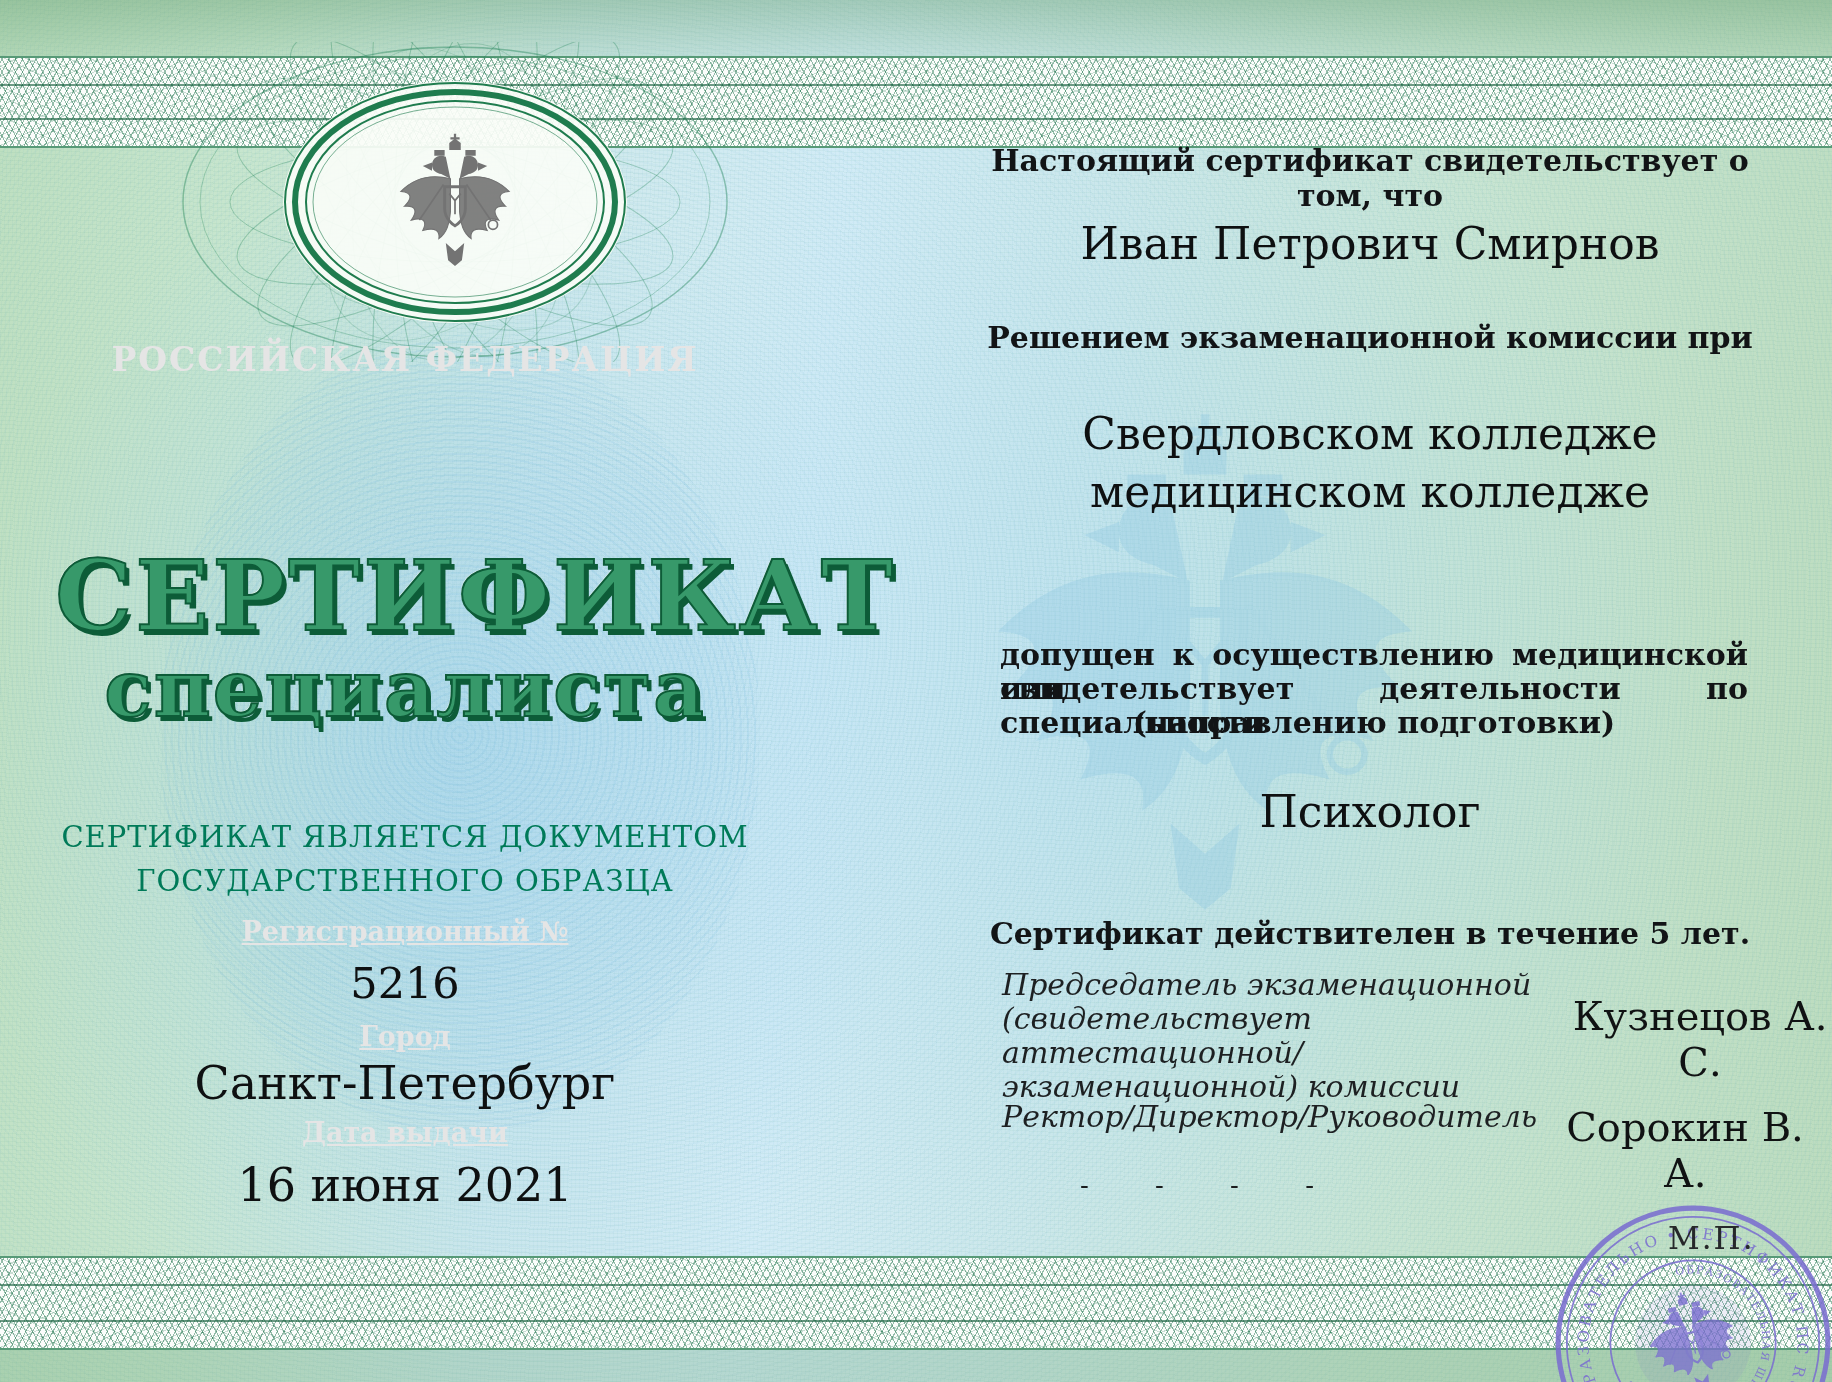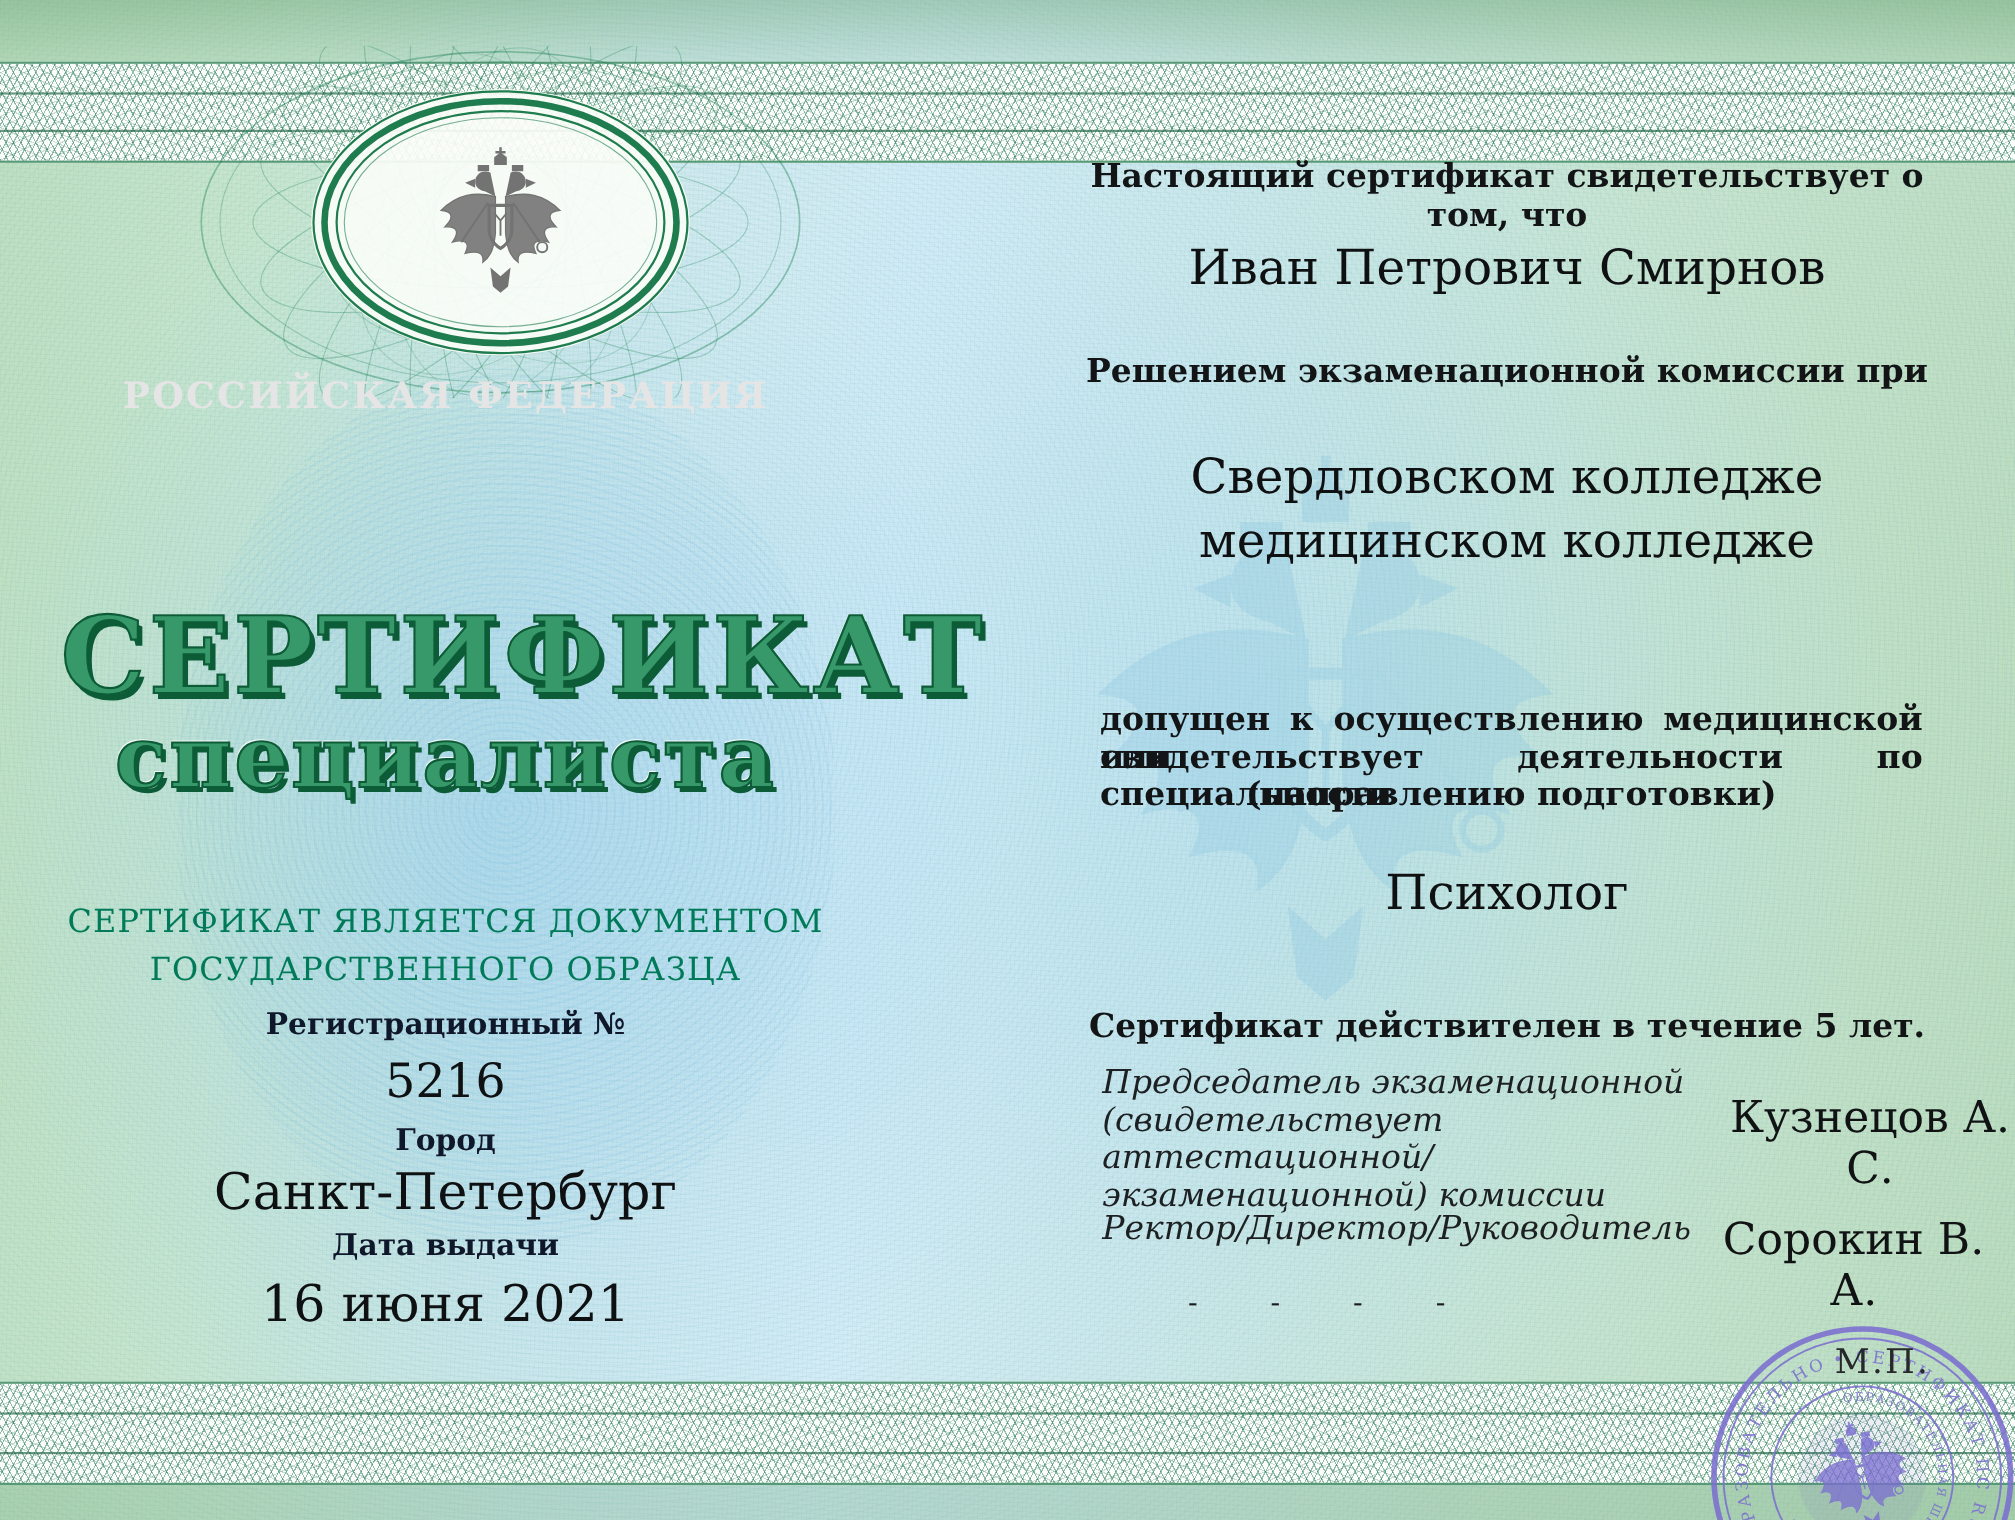--- a/index.html
+++ b/index.html
@@ -43,21 +43,21 @@
   }
   .watermark-eagle{position:absolute;left:935px;top:410px;width:540px;height:560px;color:#8fc8e2;opacity:.34;}
   .watermark-eagle svg{width:100%;height:100%;}
   
   .abs{position:absolute;}
   .lcenter{left:55px;width:700px;text-align:center;}
   .rcenter{left:975px;width:790px;text-align:center;}
   .h-bold{font-weight:bold;font-size:30px;color:#121416;}
   .fill-in{font-size:43px;color:#0e1011;}
   .green-caps{font-size:29px;color:#007a58;letter-spacing:1px;}
-  .small-label{font-weight:bold;font-size:27px;color:#0f172a;}
+  .small-label{font-weight:bold;font-size:27px;color:#e5e5e5;text-decoration:underline;}
   
   .cert-title{
     font-weight:bold;font-size:97px;line-height:1;letter-spacing:3px;color:#37996a;
     -webkit-text-stroke:2px #0d5c38;
     text-shadow:4px 5px 0 #0d5c38, -1px -1px 0 rgba(255,255,255,.85), 1px -1px 0 rgba(255,255,255,.5);
   }
   .cert-subtitle{
     font-weight:bold;font-size:78px;line-height:1;letter-spacing:2px;color:#37996a;
     -webkit-text-stroke:2px #0d5c38;
     text-shadow:4px 5px 0 #0d5c38, -1px -1px 0 rgba(255,255,255,.85);

